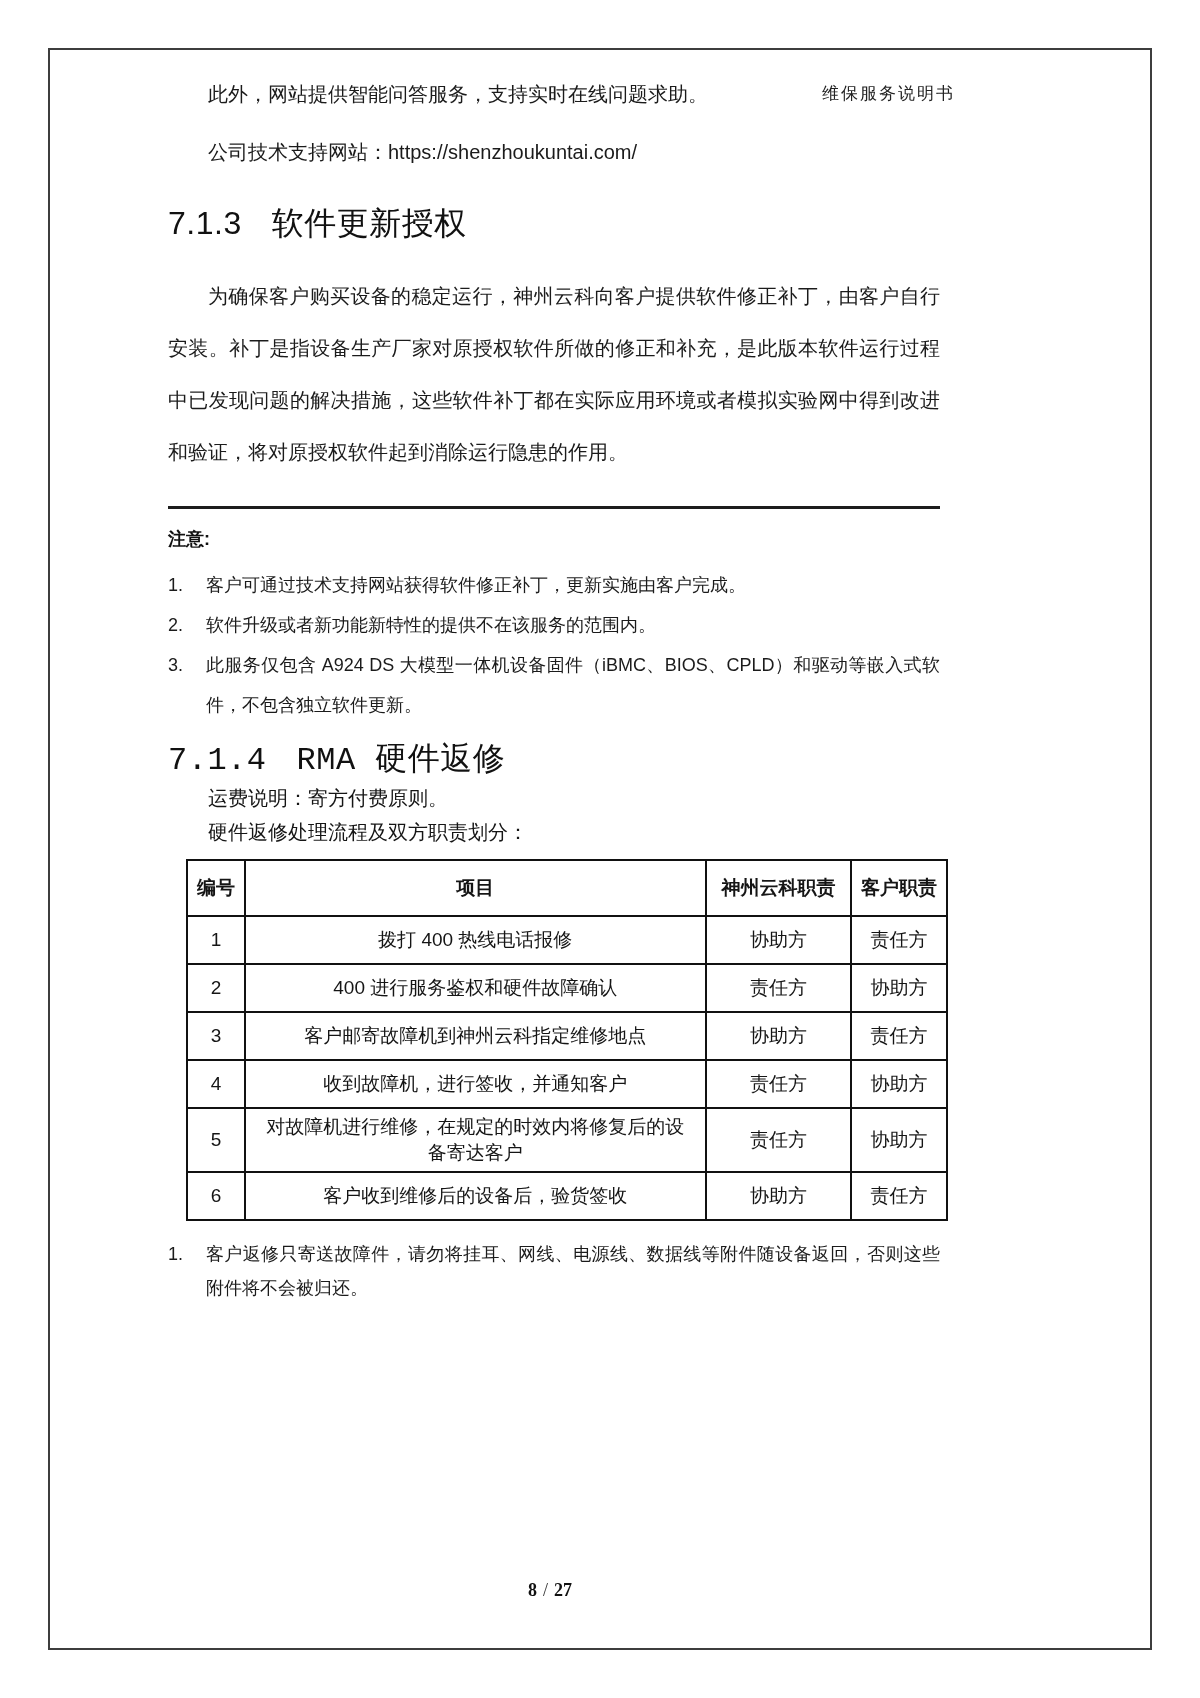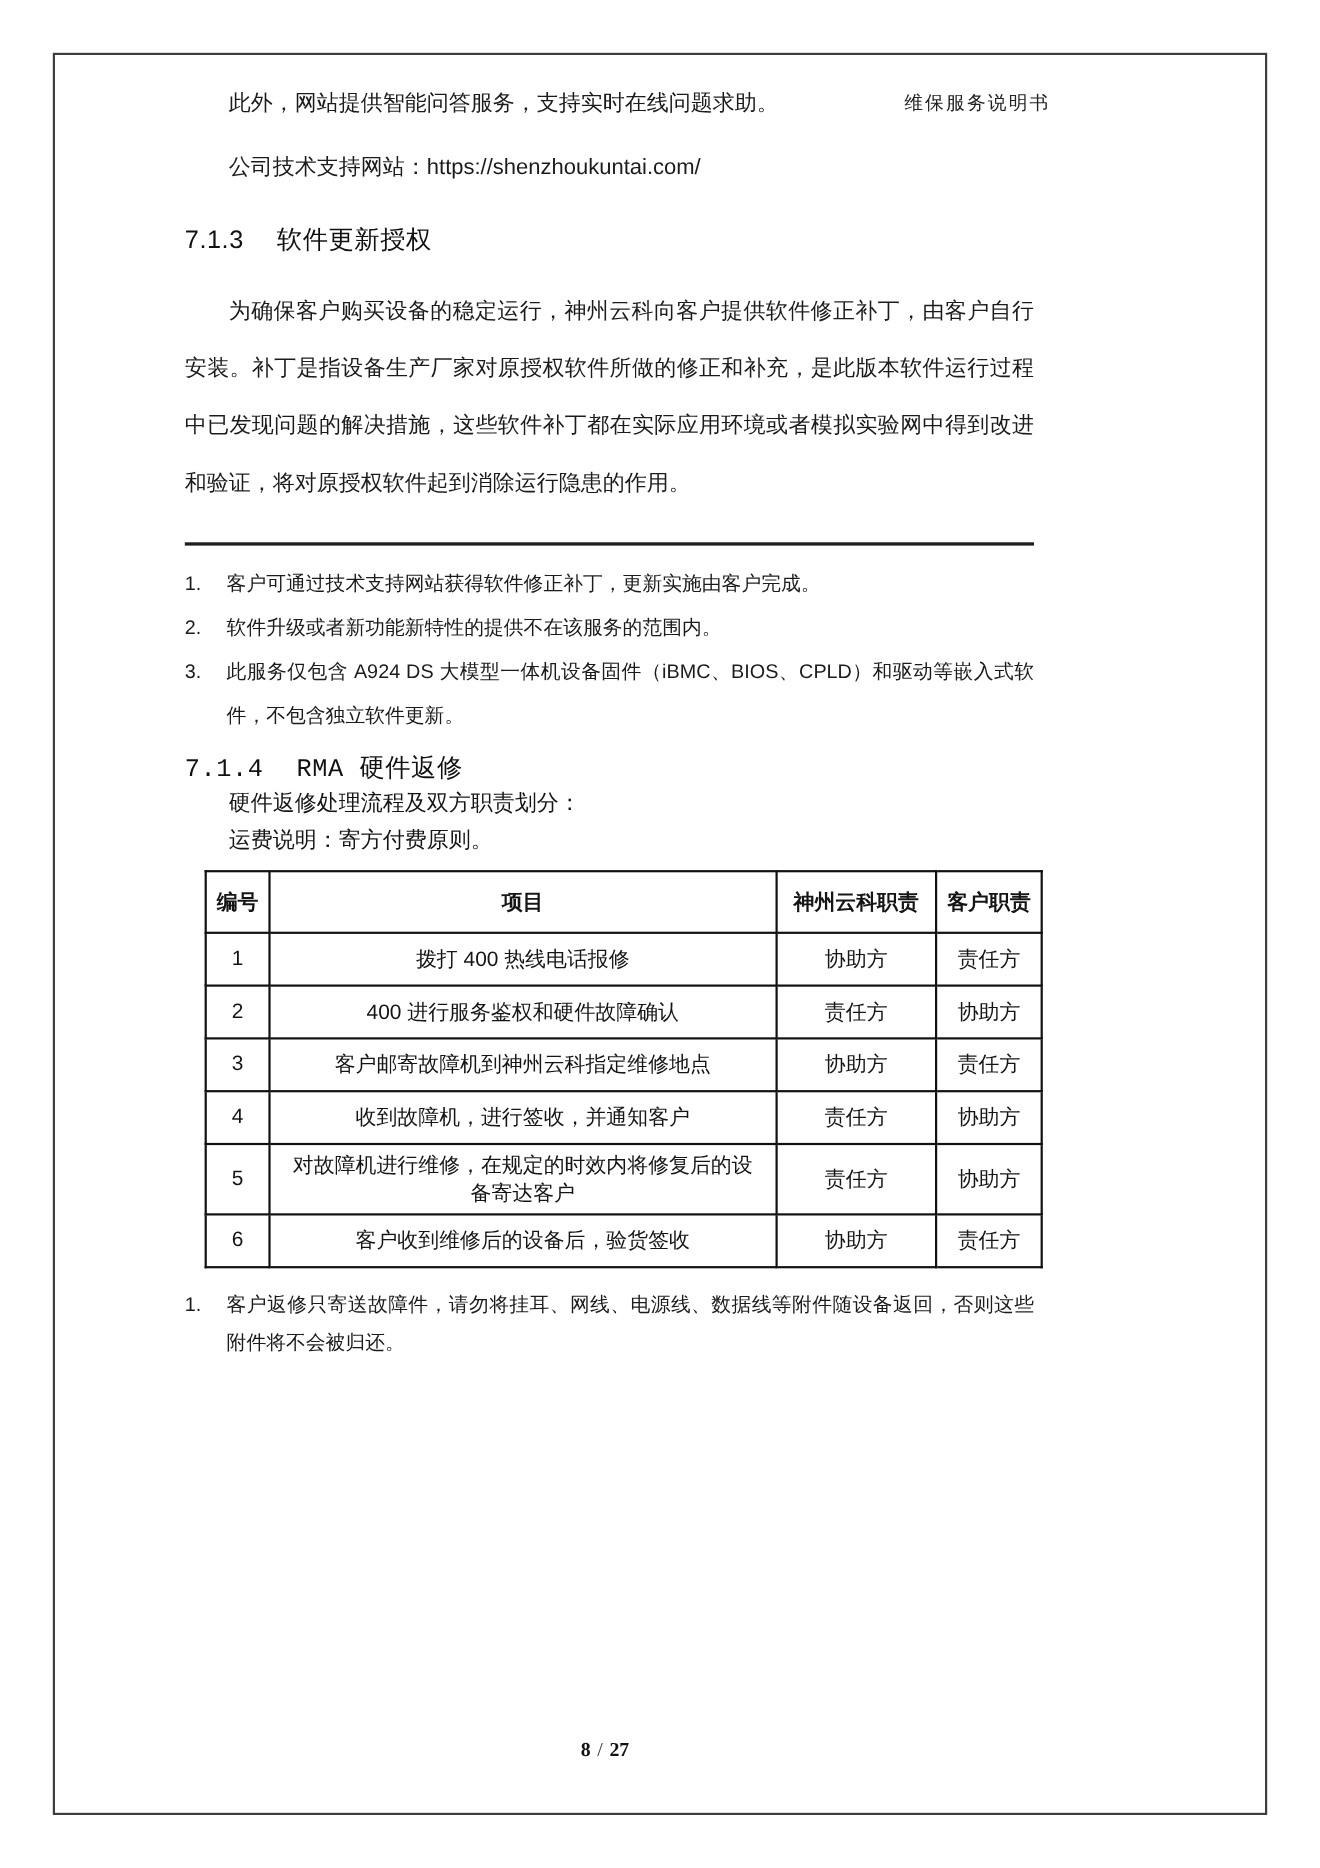--- a/index.html
+++ b/index.html
@@ -32,21 +32,21 @@
   .para-sans {
     font-size: 20px;
     line-height: 28px;
     text-indent: 2em;
     color: #1b1b1b;
   }
   .p-intro1 { margin-top: 80px; }
   .p-intro2 { margin-top: 30px; }
   .section-heading {
     margin-top: 36px;
-    font-size: 23px;
+    font-size: 32px;
     font-weight: 400;
     color: #111111;
     letter-spacing: 0.5px;
   }
   .section-heading .sec-num { display: inline-block; margin-right: 30px; }
   .body-713 {
     margin-top: 24px;
     font-size: 20px;
     line-height: 52px;
     text-indent: 2em;
@@ -141,40 +141,41 @@
   <p class="para-sans p-intro1">此外，网站提供智能问答服务，支持实时在线问题求助。</p>
 
   <p class="para-sans p-intro2"><span>公司技术支持网站：</span><span>https://shenzhoukuntai.com/</span></p>
 
   <h2 class="section-heading"><span class="sec-num">7.1.3</span><span>软件更新授权</span></h2>
 
   <p class="body-713">为确保客户购买设备的稳定运行，神州云科向客户提供软件修正补丁，由客户自行安装。补丁是指设备生产厂家对原授权软件所做的修正和补充，是此版本软件运行过程中已发现问题的解决措施，这些软件补丁都在实际应用环境或者模拟实验网中得到改进和验证，将对原授权软件起到消除运行隐患的作用。</p>
 
   <hr class="rule">
 
+  <div class="note-label">注意:</div>
 
   <div class="note-list">
     <div class="note-item">
       <span class="li-num">1.</span>
       <span class="li-text">客户可通过技术支持网站获得软件修正补丁，更新实施由客户完成。</span>
     </div>
     <div class="note-item">
       <span class="li-num">2.</span>
       <span class="li-text">软件升级或者新功能新特性的提供不在该服务的范围内。</span>
     </div>
     <div class="note-item">
       <span class="li-num">3.</span>
       <span class="li-text">此服务仅包含 A924 DS 大模型一体机设备固件（iBMC、BIOS、CPLD）和驱动等嵌入式软件，不包含独立软件更新。</span>
     </div>
   </div>
 
   <h2 class="section-heading heading-714"><span class="sec-num">7.1.4</span><span>RMA 硬件返修</span></h2>
 
+  <p class="para-serif">运费说明：寄方付费原则。</p>
   <p class="para-serif">硬件返修处理流程及双方职责划分：</p>
-  <p class="para-serif">运费说明：寄方付费原则。</p>
 
   <table class="rma-table">
     <colgroup>
       <col style="width:58px">
         <col style="width:462px">
         <col style="width:146px">
         <col style="width:96px">
     </colgroup>
     <thead>
       <tr>

